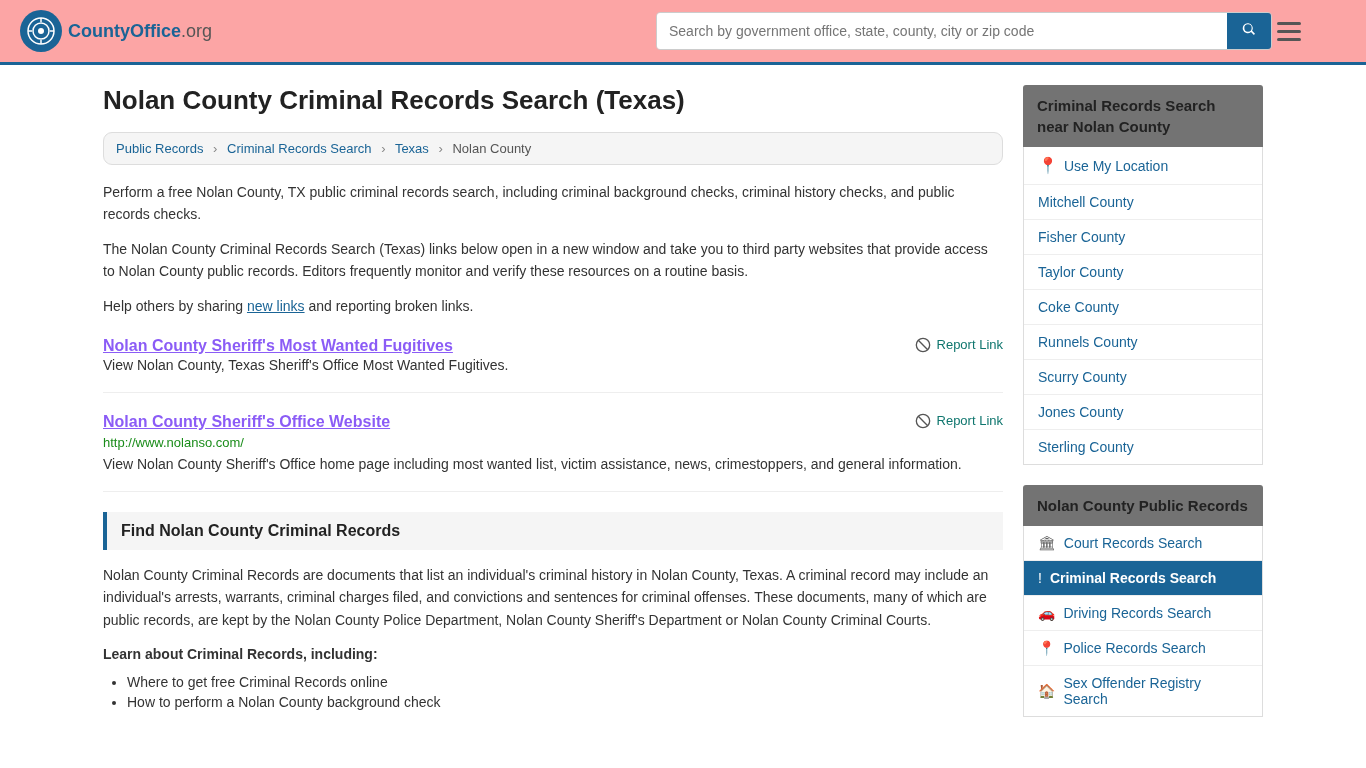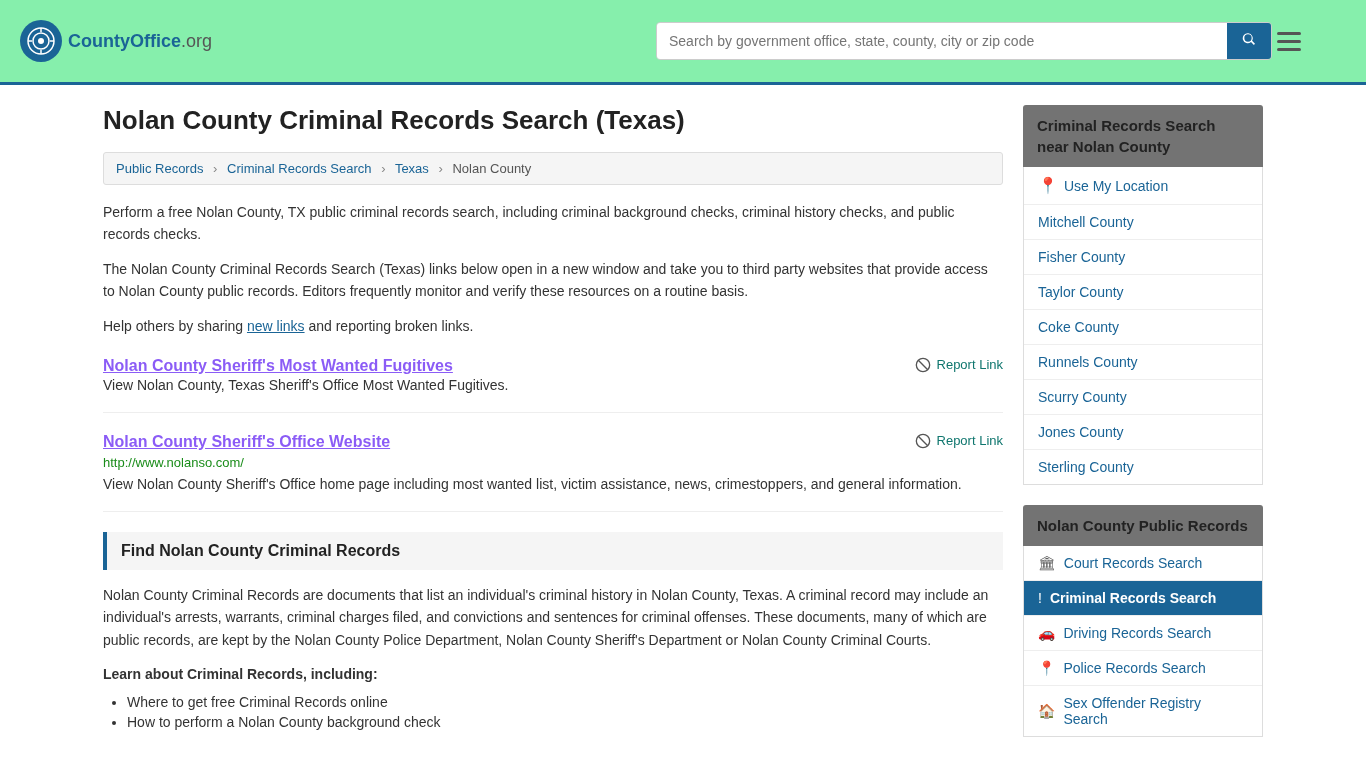--- a/index.html
+++ b/index.html
@@ -1,22 +1,22 @@
 <!DOCTYPE html>
 <html><head>
   <meta charset="utf-8">
   <style>
     * { margin: 0; padding: 0; box-sizing: border-box; }
     body { font-family: Arial, sans-serif; font-size: 14px; color: #333; background: #fff; }
 
     
     .header {
-      background: #86efac;
+      background: #fca5a5;
       border-bottom: 3px solid #1a6496;
-      padding: 20px 20px;
+      padding: 10px 20px;
       display: flex;
       align-items: center;
       justify-content: space-between;
     }
     .logo-area {
       display: flex;
       align-items: center;
       gap: 6px;
     }
     .logo-circle {
@@ -102,21 +102,21 @@
     .page-title {
       font-size: 26px;
       font-weight: bold;
       color: #222;
       margin-bottom: 16px;
     }
     .breadcrumb {
       background: #f5f5f5;
       padding: 8px 12px;
       border: 1px solid #ddd;
-      border-radius: 3px;
+      border-radius: 9px;
       margin-bottom: 16px;
       font-size: 13px;
       color: #555;
     }
     .breadcrumb a {
       color: #1a6496;
       text-decoration: none;
     }
     .breadcrumb .sep { margin: 0 6px; color: #888; }
 

